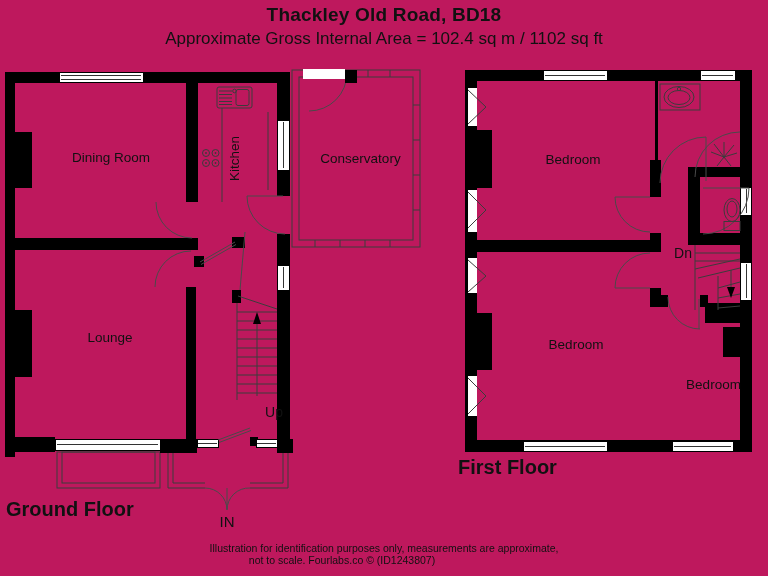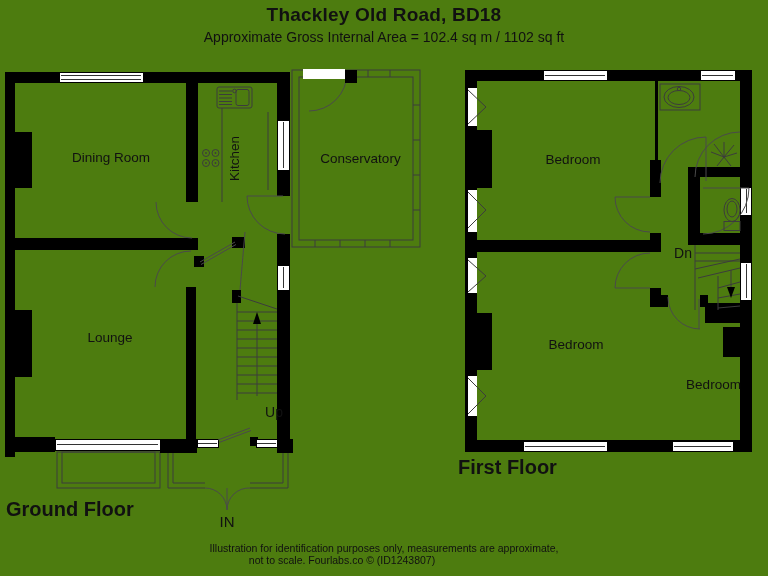--- a/index.html
+++ b/index.html
@@ -1,21 +1,21 @@
 <!DOCTYPE html>
 <html><head>
 <meta charset="utf-8">
 <style>
   html,body{margin:0;padding:0;background:#fff;}
-  .page{position:relative;width:768px;height:576px;background:#4d7c0f;overflow:hidden;
+  .page{position:relative;width:768px;height:576px;background:#be185d;overflow:hidden;
         font-family:"Liberation Sans", sans-serif;color:#111;}
   .abs{position:absolute;}
   .center{text-align:center;}
   .title{left:0;top:4px;width:768px;font-size:19px;font-weight:bold;letter-spacing:.2px;}
-  .subtitle{left:0;top:29px;width:768px;font-size:14px;}
+  .subtitle{left:0;top:29px;width:768px;font-size:17px;}
   .room-label{font-size:13.5px;white-space:nowrap;padding-left:8px;}
   .small-label{font-size:14px;}
   .floor-label{font-size:20px;font-weight:bold;}
   .kitchen-wrap{left:212px;top:125px;width:46px;height:66px;display:flex;
                 align-items:center;justify-content:center;}
   .kitchen-wrap span{transform:rotate(-90deg);display:block;font-size:13.5px;}
   .footer1{left:0;top:542px;width:768px;font-size:10.5px;}
   .footer2{left:0;top:554px;width:684px;font-size:10.5px;}
   svg{position:absolute;}
   .wall{fill:#000;shape-rendering:crispEdges;}

